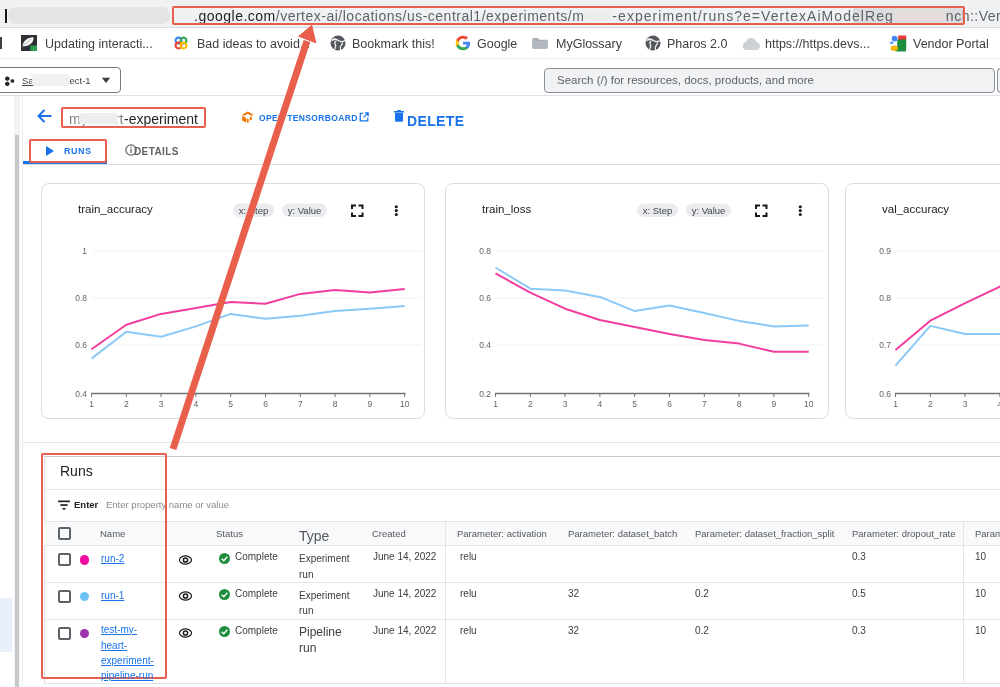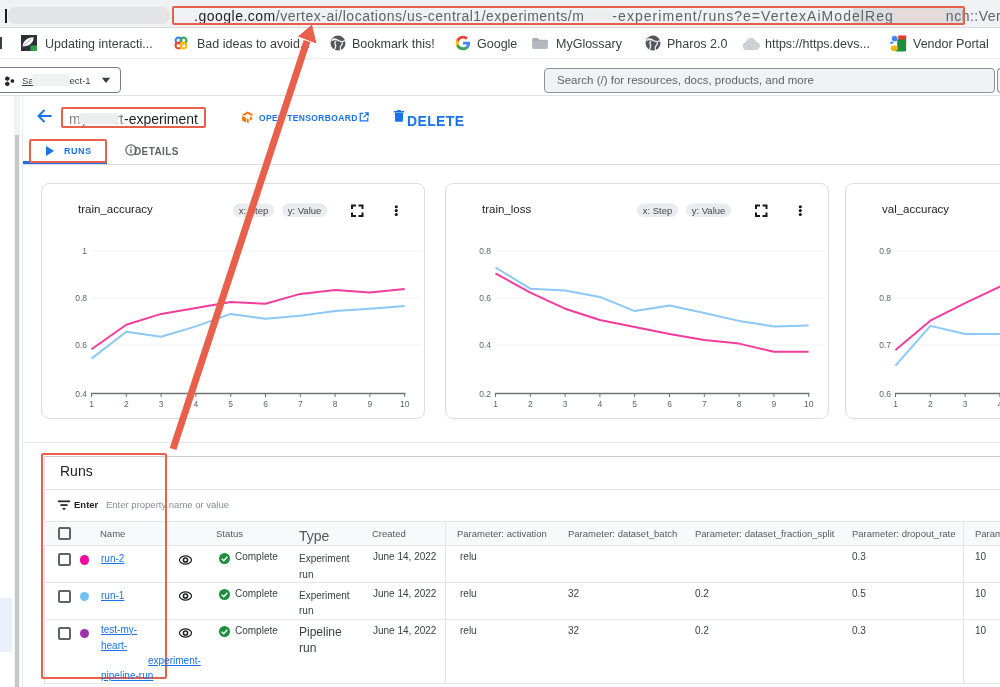--- a/index.html
+++ b/index.html
@@ -354,21 +354,21 @@
 <div class="abs" style="left:460px;top:587.5px;font-size:10px;color:#3c4043;">relu</div>
 <div class="abs" style="left:568px;top:587.5px;font-size:10px;color:#3c4043;">32</div>
 <div class="abs" style="left:695px;top:587.5px;font-size:10px;color:#3c4043;">0.2</div>
 <div class="abs" style="left:852px;top:587.5px;font-size:10px;color:#3c4043;">0.5</div>
 <div class="abs" style="left:975px;top:587.5px;font-size:10px;color:#3c4043;">10</div>
 <div class="abs" style="left:44px;top:618.5px;width:956px;height:1px;background:#e3e5e8;"></div>
 <div class="abs" style="left:58px;top:626.5px;width:13px;height:13px;border:2px solid #5f6368;border-radius:2px;box-sizing:border-box;"></div>
 <div class="abs" style="left:79.5px;top:628.5px;width:9.5px;height:9.5px;border-radius:50%;background:#9c34ad;"></div>
 <div class="abs" style="left:101px;top:623.8px;font-size:10px;color:#1a73e8;text-decoration:underline;z-index:3;">test-my-</div>
 <div class="abs" style="left:101px;top:639.6px;font-size:10px;color:#1a73e8;text-decoration:underline;z-index:3;">heart-</div>
-<div class="abs" style="left:101px;top:655.3px;font-size:10px;color:#1a73e8;text-decoration:underline;z-index:3;margin-left:47px;">experiment-</div>
+<div class="abs" style="left:101px;top:655.3px;font-size:10px;color:#1a73e8;text-decoration:underline;z-index:3;">experiment-</div>
 <div class="abs" style="left:101px;top:670.3px;font-size:10px;color:#1a73e8;text-decoration:underline;z-index:3;">pipeline-run</div>
 <svg class="abs" style="left:178.5px;top:628.0px;" width="13" height="10" viewBox="0 0 13 10">
     <path d="M6.5 0.9 C3.4 0.9 1 3.1 0.2 5 C1 6.9 3.4 9.1 6.5 9.1 C9.6 9.1 12 6.9 12.8 5 C12 3.1 9.6 0.9 6.5 0.9 Z" fill="none" stroke="#1c1e21" stroke-width="1.2"></path>
     <circle cx="6.5" cy="5" r="2.1" fill="none" stroke="#1c1e21" stroke-width="1.5"></circle>
   </svg>
 <svg class="abs" style="left:219px;top:626.0px;" width="11" height="11" viewBox="0 0 14 14">
     <circle cx="7" cy="7" r="7" fill="#1e8e3e"></circle>
     <path d="M3.4 7.3 L6 9.8 L10.6 4.7" fill="none" stroke="#fff" stroke-width="1.7"></path>
   </svg>
 <div class="abs" style="left:235px;top:624.5px;font-size:10px;color:#3c4043;">Complete</div>

